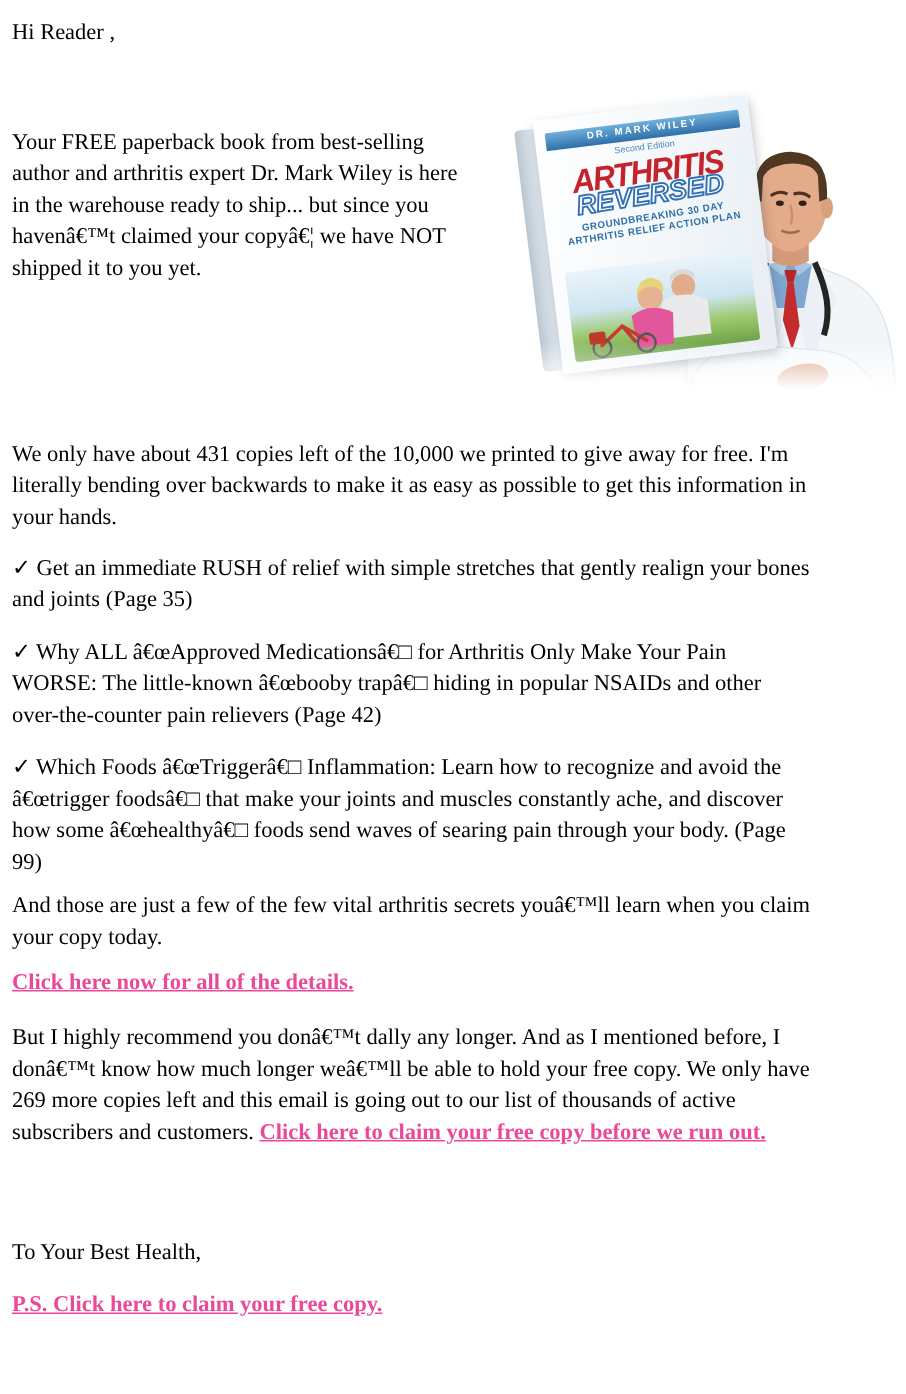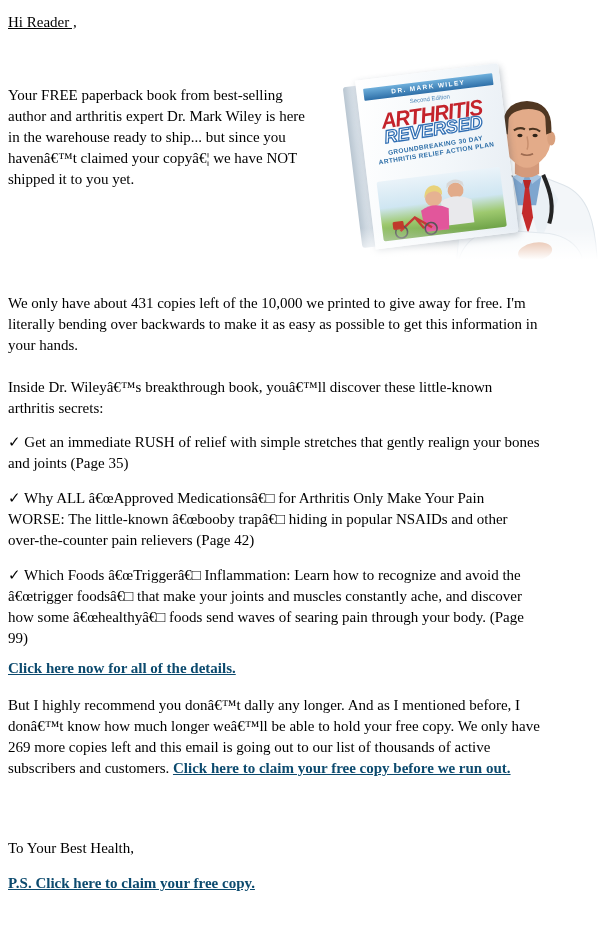--- a/index.html
+++ b/index.html
@@ -6,33 +6,33 @@
   body {
     width:604px; height:929px; box-sizing:border-box;
     padding:12px 8px 5px 8px;
     font-family:"Liberation Serif","DejaVu Serif",serif;
     font-size:15px; line-height:21px; color:#000000;
     overflow:hidden;
   }
   .email { position:relative; width:588px; }
   p { margin:0; }
   .pre { white-space:pre-line; }
-  .greeting   { margin:0;text-decoration:underline; }
+  .greeting   { margin:0; }
   .intro      { margin-top:52px; }
   .copies     { margin-top:103px; }
   .inside     { margin-top:21px; }
   .bullet1    { margin-top:13px; }
   .bullet2    { margin-top:14px; }
   .bullet3    { margin-top:14px; }
   .fewvital   { margin-top:8px; }
   .linkp      { margin-top:9px; }
   .recommend  { margin-top:16px; }
   .closing    { margin-top:59px; }
   .ps         { margin-top:14px; }
-  a.link { color:#0c4a6e; font-weight:bold; text-decoration:underline; cursor:pointer; }
+  a.link { color:#ec4899; font-weight:bold; text-decoration:underline; cursor:pointer; }
 
   
   .hero { position:absolute; top:50px; right:-8px; width:254px; height:210px; }
   .shadow { position:absolute; left:4px; bottom:14px; width:244px; height:48px;
     background:radial-gradient(ellipse at center, rgba(150,160,170,0.45) 0%, rgba(150,160,170,0) 68%); z-index:1; }
   .doctor { position:absolute; right:0px; top:28px; width:154px; height:180px; z-index:2; }
   .book { position:absolute; left:2px; top:10px; width:160px; height:172px;
     transform:rotate(-7deg); z-index:3; }
   .book-spine { position:absolute; left:0; top:5px; width:14px; height:162px;
     background:linear-gradient(to right,#b9c6d1,#e8eef4); border-radius:3px 0 0 3px; }
@@ -143,33 +143,33 @@
   <p class="intro pre">Your FREE paperback book from best-selling
 author and arthritis expert Dr. Mark Wiley is here
 in the warehouse ready to ship... but since you
 havenâ€™t claimed your copyâ€¦ we have NOT
 shipped it to you yet.</p>
 
   <p class="copies pre">We only have about 431 copies left of the 10,000 we printed to give away for free. I'm
 literally bending over backwards to make it as easy as possible to get this information in
 your hands.</p>
 
-  <p class="inside pre">Inside Dr. Wileyâ€™s breakthrough book, youâ€™ll discover these little-known
-arthritis secrets:</p>
 
   <p class="bullet1 pre">✓ Get an immediate RUSH of relief with simple stretches that gently realign your bones
 and joints (Page 35)</p>
   <p class="bullet2 pre">✓ Why ALL â€œApproved Medicationsâ€□ for Arthritis Only Make Your Pain
 WORSE: The little-known â€œbooby trapâ€□ hiding in popular NSAIDs and other
 over-the-counter pain relievers (Page 42)</p>
   <p class="bullet3 pre">✓ Which Foods â€œTriggerâ€□ Inflammation: Learn how to recognize and avoid the
 â€œtrigger foodsâ€□ that make your joints and muscles constantly ache, and discover
 how some â€œhealthyâ€□ foods send waves of searing pain through your body. (Page
 99)</p>
 
+  <p class="fewvital pre">And those are just a few of the few vital arthritis secrets youâ€™ll learn when you claim
+your copy today.</p>
 
   <p class="linkp"><a class="link" href="#">Click here now for all of the details.</a></p>
 
   <p class="recommend"><span class="pre">But I highly recommend you donâ€™t dally any longer. And as I mentioned before, I
 donâ€™t know how much longer weâ€™ll be able to hold your free copy. We only have
 269 more copies left and this email is going out to our list of thousands of active
 subscribers and customers. </span><a class="link" href="#">Click here to claim your free copy before we run out.</a></p>
 
   <p class="closing">To Your Best Health,</p>
 

